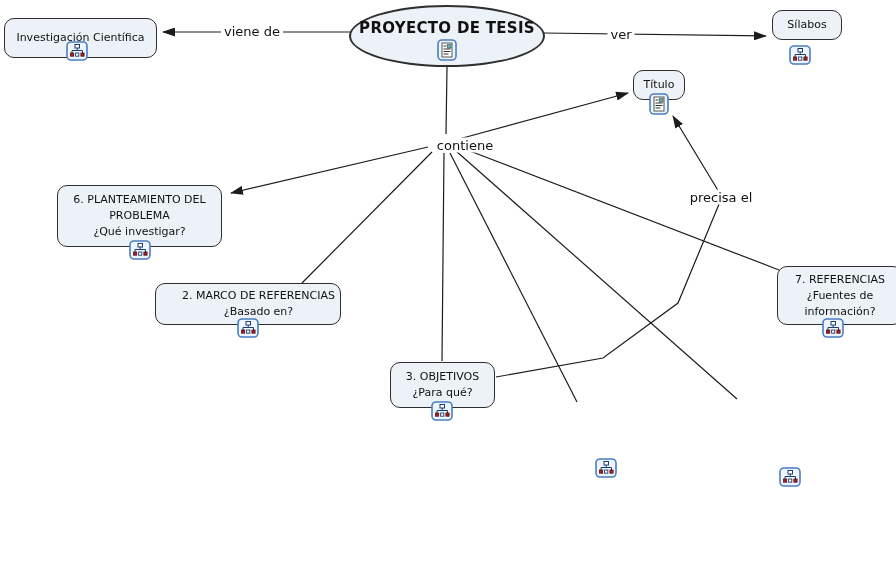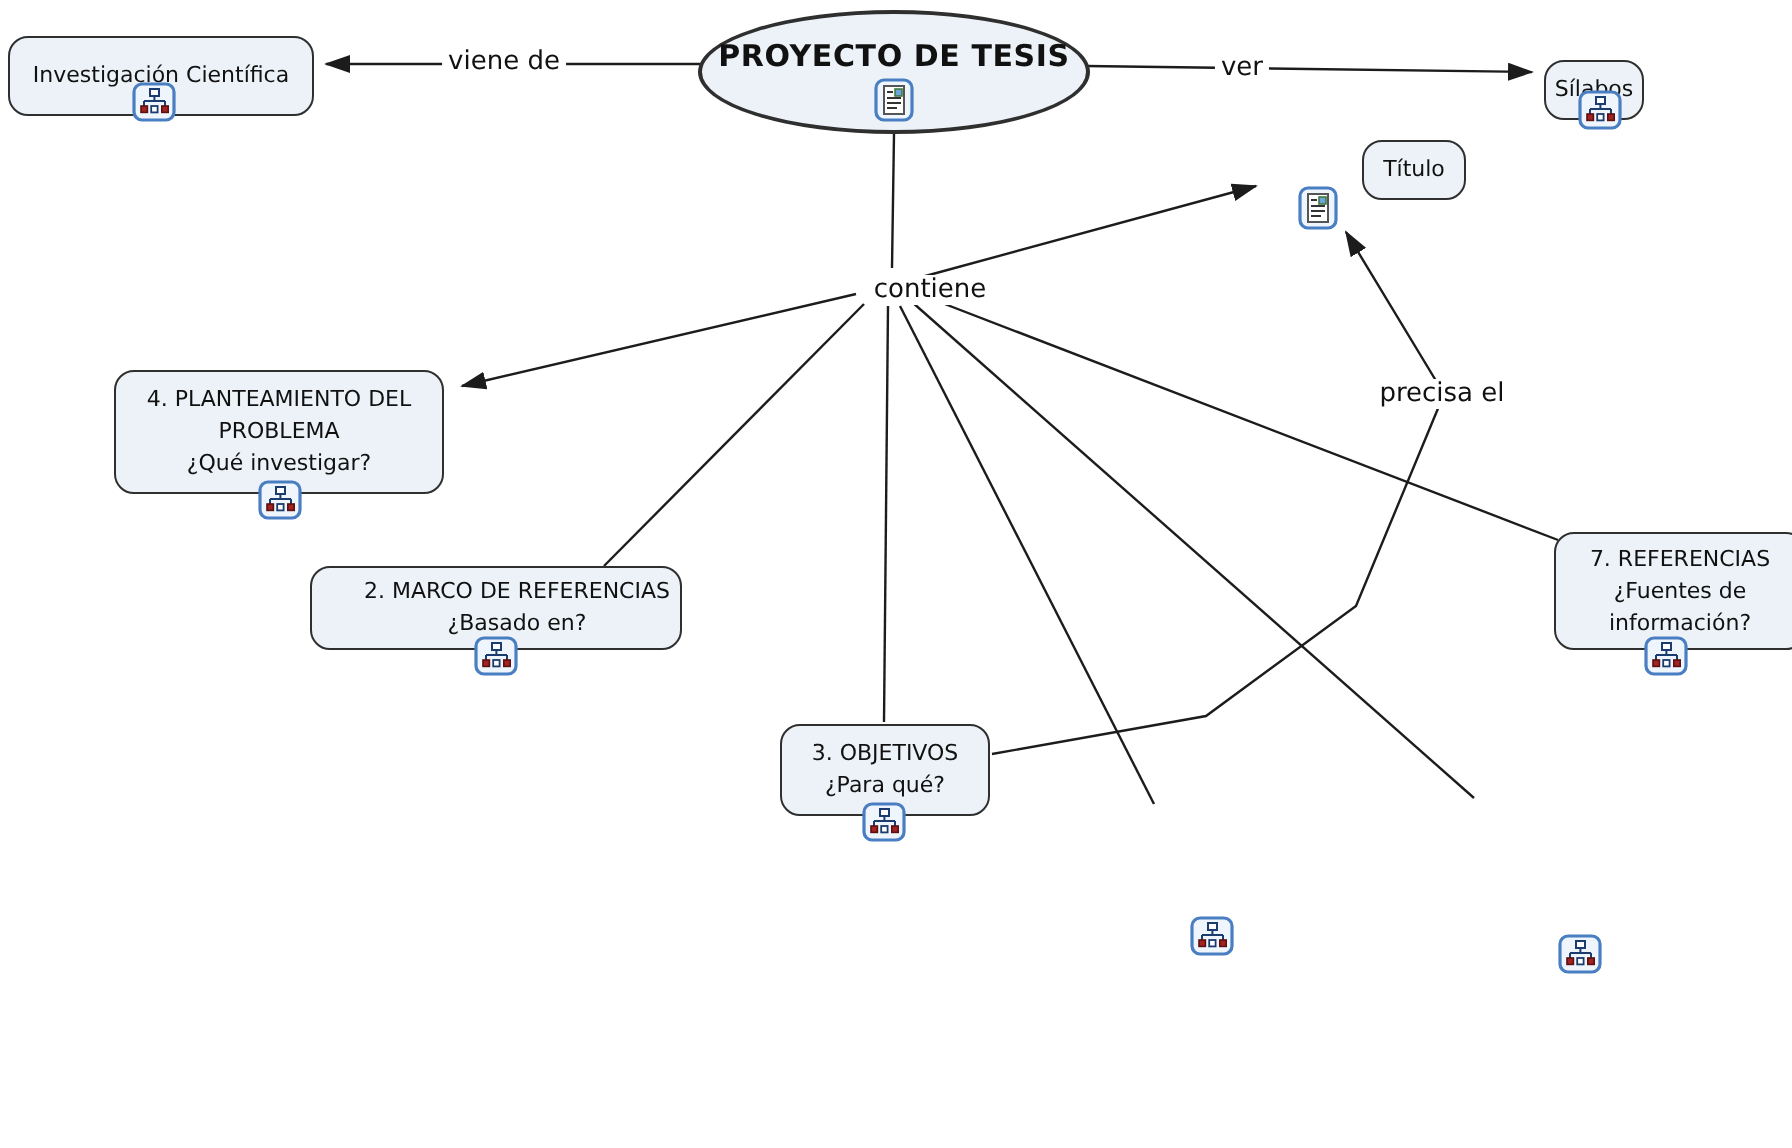--- a/index.html
+++ b/index.html
@@ -53,30 +53,30 @@
   </svg>
 
   <div class="node ellipse" style="left:349px;top:5px;width:196px;height:62px;">
     <span>PROYECTO DE TESIS</span>
   </div>
 
   <div class="node" style="left:4px;top:18px;width:153px;height:40px;">
     <span>Investigación Científica</span>
   </div>
 
-  <div class="node" style="left:772px;top:30px;width:50px;height:30px;">
+  <div class="node" style="left:772px;top:10px;width:70px;height:30px;">
     <span>Sílabos</span>
   </div>
 
-  <div class="node" style="left:633px;top:70px;width:52px;height:30px;margin-left:48px;">
+  <div class="node" style="left:633px;top:70px;width:52px;height:30px;">
     <span>Título</span>
   </div>
 
   <div class="node" style="left:57px;top:185px;width:165px;height:62px;">
-    <span>4. PLANTEAMIENTO DEL
+    <span>6. PLANTEAMIENTO DEL
 PROBLEMA
 ¿Qué investigar?</span>
   </div>
 
   <div class="node" style="left:155px;top:283px;width:186px;height:42px;padding-left:25px;">
     <span>2. MARCO DE REFERENCIAS
 ¿Basado en?</span>
   </div>
 
   <div class="node" style="left:390px;top:362px;width:105px;height:46px;text-align:center;">

